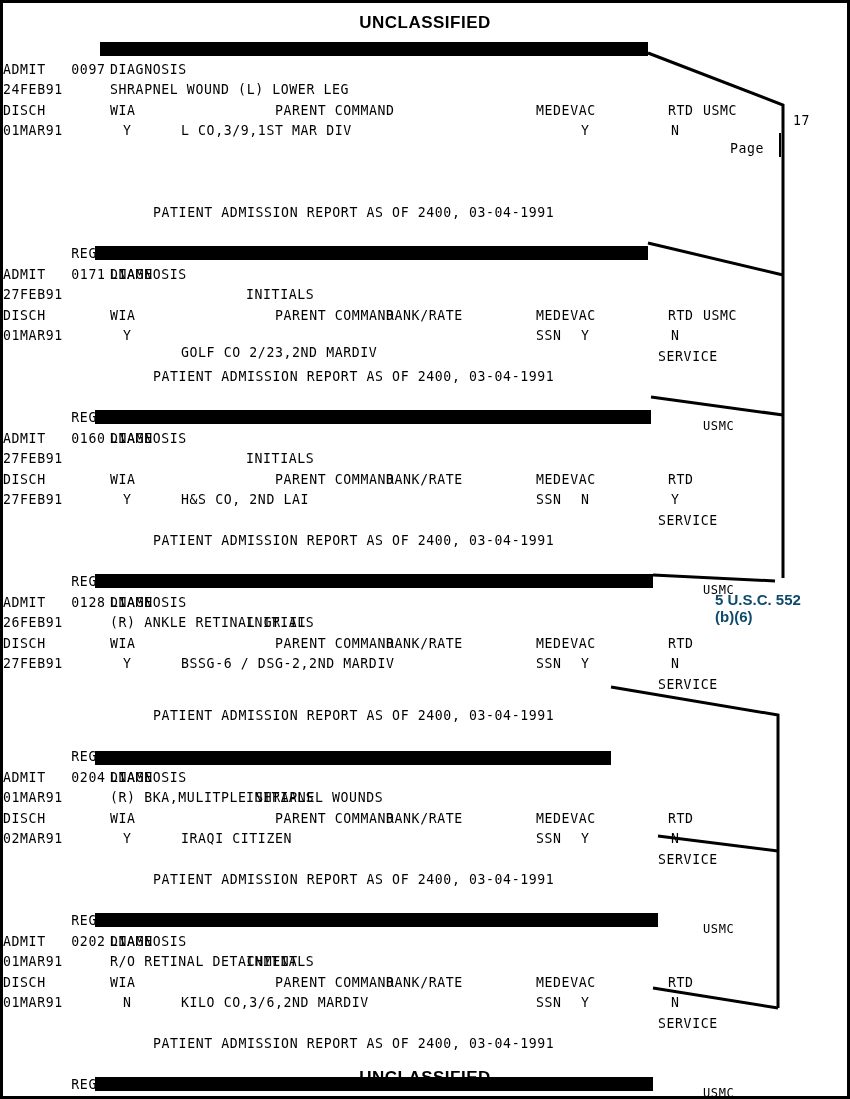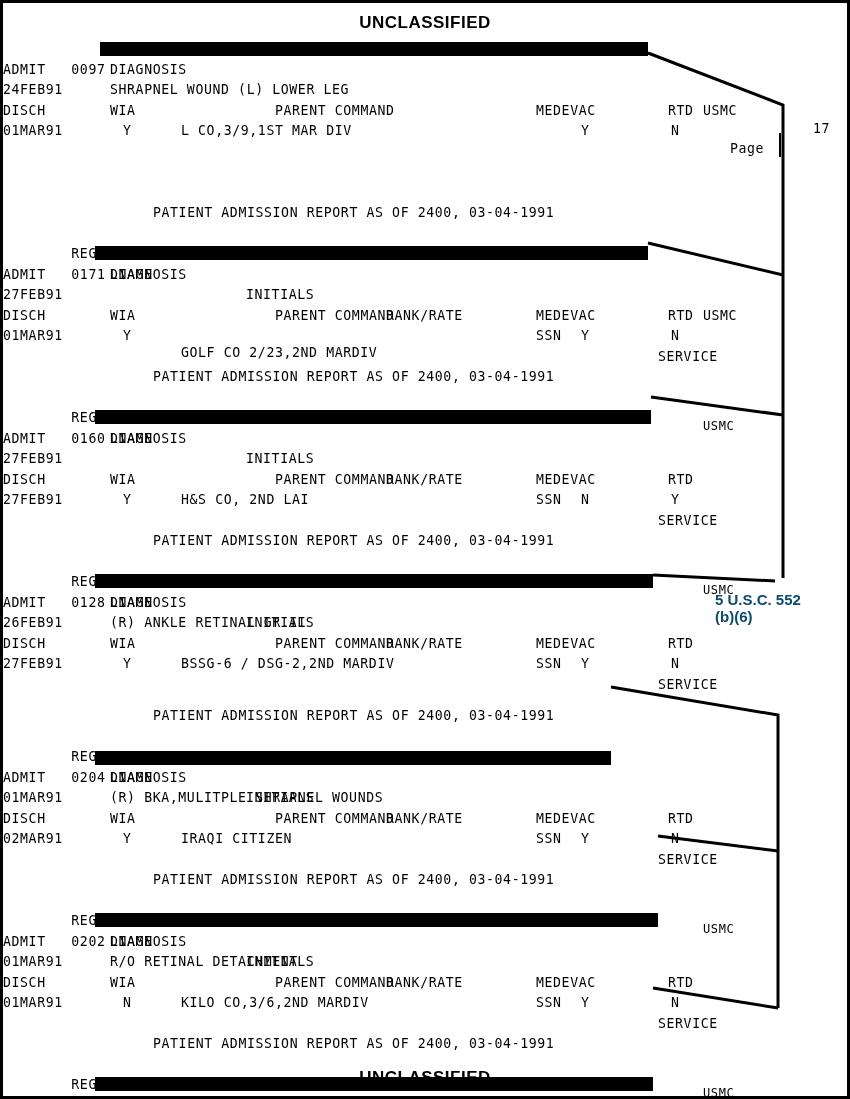--- a/index.html
+++ b/index.html
@@ -111,21 +111,21 @@
         <span style="position:absolute; left:700px;">USMC</span>
       </div>
       <div class="line"><span>ADMIT</span><span style="position:absolute;left:107px;">DIAGNOSIS</span></div>
       <div class="line"><span>24FEB91</span><span style="position:absolute;left:107px;">SHRAPNEL WOUND (L) LOWER LEG</span></div>
       <div class="line"><span>DISCH</span><span style="position:absolute;left:107px;">WIA</span><span style="position:absolute;left:272px;">PARENT COMMAND</span><span style="position:absolute;left:533px;">MEDEVAC</span><span style="position:absolute;left:665px;">RTD</span></div>
       <div class="line"><span>01MAR91</span><span style="position:absolute;left:120px;">Y</span><span style="position:absolute;left:178px;">L CO,3/9,1ST MAR DIV</span><span style="position:absolute;left:578px;">Y</span><span style="position:absolute;left:668px;">N</span></div>
     </div>
 
     <div class="spacer">
       <span class="page-num" style="left:727px; top:100px;">Page</span>
-      <span class="page-num" style="left:790px; top:80px;margin-left:20px;">17</span>
+      <span class="page-num" style="left:790px; top:72px;">17</span>
     </div>
     <div class="spacer"></div>
     <div class="spacer"></div>
 
     <div class="rec">
       <div class="line"><span style="position:absolute;left:150px;">PATIENT ADMISSION REPORT AS OF 2400, 03-04-1991</span></div>
       <div class="line">
         <span>REG NO</span>
         <span style="position:absolute;left:107px;">LNAME</span>
         <span style="position:absolute;left:243px;">INITIALS</span>

